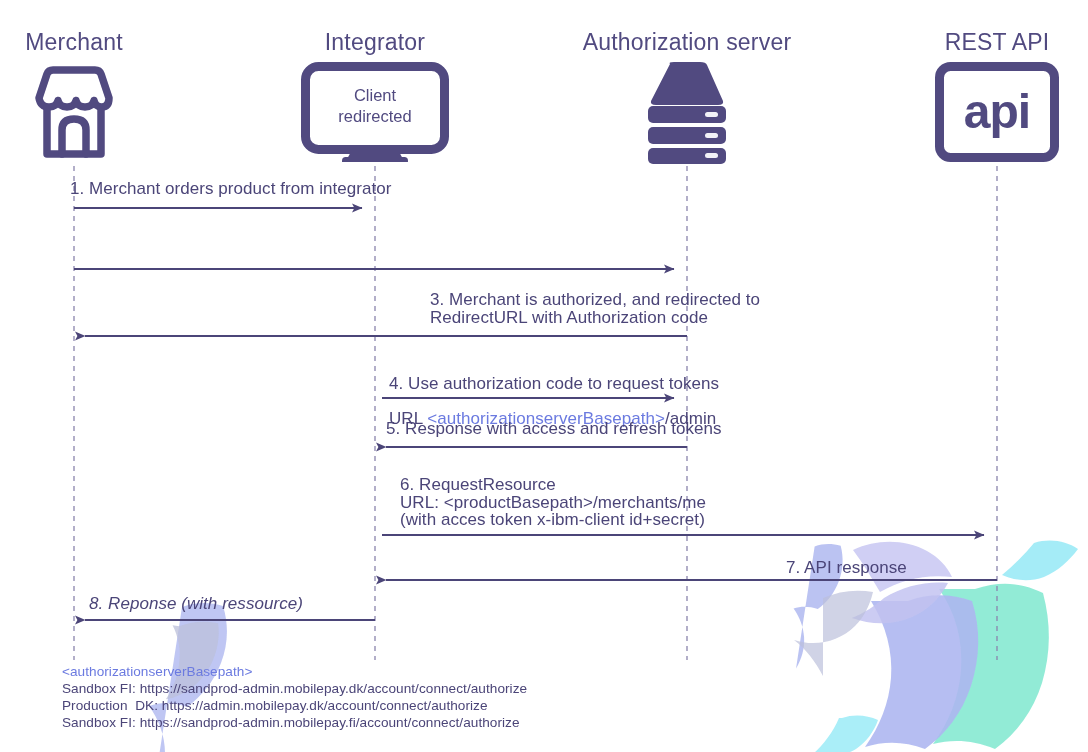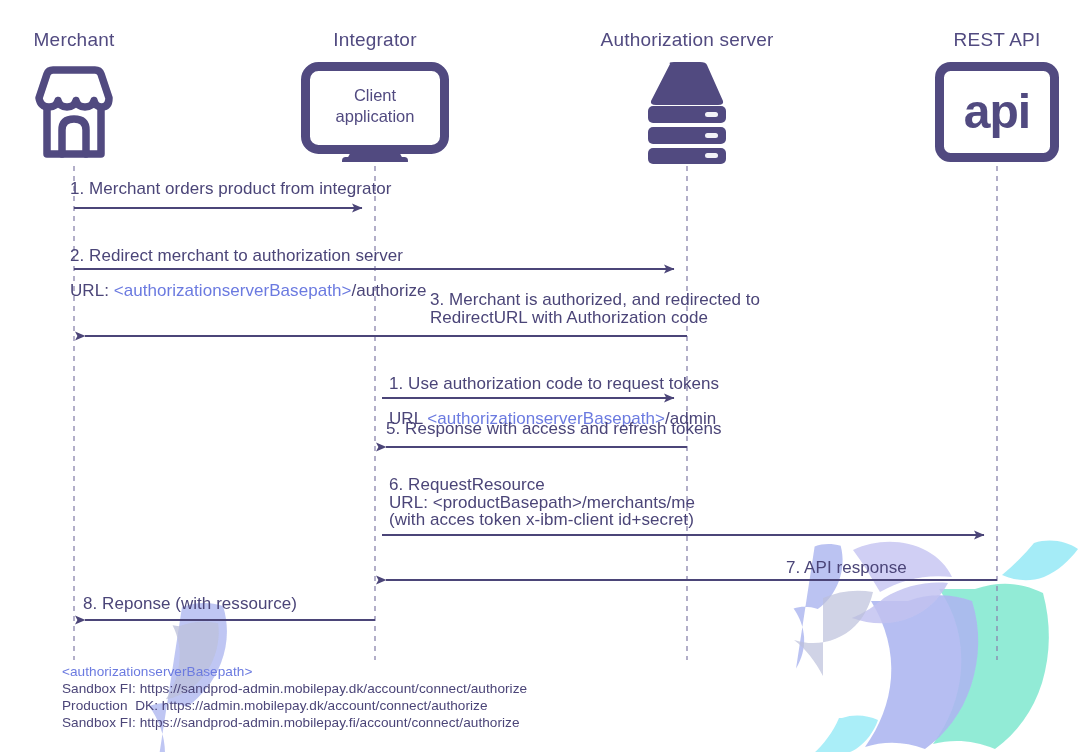--- a/index.html
+++ b/index.html
@@ -24,21 +24,21 @@
     top: 0;
     width: 1088px;
     height: 752px;
   }
   #decor { z-index: 0; }
   #diagram { z-index: 2; }
 
   .hdr-label {
     position: absolute;
     z-index: 3;
-    font-size: 19px;
+    font-size: 23px;
     color: #514a80;
     letter-spacing: 0.2px;
     white-space: nowrap;
     transform: translateX(-50%);
   }
   .icon-wrap {
     position: absolute;
     z-index: 3;
     transform: translateX(-50%);
   }
@@ -147,21 +147,21 @@
     </svg>
   </div>
 
   <div class="icon-wrap" style="left:375px; top:62px; width:150px; height:100px;">
     <svg viewBox="0 0 150 100" width="150" height="100">
       <rect x="5.5" y="4.5" width="139" height="83" rx="13" ry="13" fill="#ffffff" stroke="#514a80" stroke-width="9"></rect>
       <path d="M52 88 L47 97 L103 97 L98 88 Z" fill="#514a80"></path>
       <rect x="42" y="95" width="66" height="7.5" rx="3.7" fill="#514a80"></rect>
     </svg>
     <div class="client-app-text" style="top:44px;">Client
-application</div>
+redirected</div>
   </div>
 
   <div class="icon-wrap" style="left:687px; top:60px; width:88px; height:104px;">
     <svg viewBox="0 0 88 104" width="88" height="104">
       <path d="M27 3 Q25 1 31 1 L57 1 Q63 1 64 4 L80 40 Q81 44 75 44 L13 44 Q7 44 8 40 Z" fill="#514a80" transform="translate(0,1)"></path>
       <rect x="5" y="46" width="78" height="17" rx="5" fill="#514a80"></rect>
       <rect x="5" y="67" width="78" height="17" rx="5" fill="#514a80"></rect>
       <rect x="5" y="88" width="78" height="16" rx="5" fill="#514a80"></rect>
       <rect x="62" y="52" width="13" height="5" rx="2.5" fill="#f2f2f7"></rect>
       <rect x="62" y="73" width="13" height="5" rx="2.5" fill="#f2f2f7"></rect>
@@ -171,42 +171,38 @@
 
   <div class="icon-wrap" style="left:997px; top:62px; width:126px; height:96px;">
     <svg viewBox="0 0 126 100" width="126" height="100">
       <rect x="5.5" y="4.5" width="115" height="91" rx="11" ry="11" fill="#ffffff" stroke="#514a80" stroke-width="9"></rect>
       <text x="63" y="66" text-anchor="middle" font-family="'Liberation Sans', sans-serif" font-size="48" font-weight="bold" fill="#514a80" letter-spacing="-1">api</text>
     </svg>
   </div>
 
   <div class="msg" style="left:70px; top:180px;">1. Merchant orders product from integrator</div>
 
-  <div class="msg" style="left:70px; top:229px;">
-    <div>2. Redirect merchant to authorization server</div>
-    <div><span>URL: </span><span class="mono-url">&lt;authorizationserverBasepath&gt;</span><span>/authorize</span></div>
-  </div>
 
   <div class="msg" style="left:382px; top:291px;margin-left:48px;">3. Merchant is authorized, and redirected to
 RedirectURL with Authorization code</div>
 
   <div class="msg" style="left:389px; top:357px;">
-    <div>1. Use authorization code to request tokens</div>
+    <div>4. Use authorization code to request tokens</div>
     <div><span>URL </span><span class="mono-url">&lt;authorizationserverBasepath&gt;</span><span>/admin</span></div>
   </div>
 
   <div class="msg" style="left:386px; top:420px;">5. Response with access and refresh tokens</div>
 
-  <div class="msg" style="left:389px; top:476px;">6. RequestResource
+  <div class="msg" style="left:400px; top:476px;">6. RequestResource
 URL: &lt;productBasepath&gt;/merchants/me
 (with acces token x-ibm-client id+secret)</div>
 
   <div class="msg right" style="left:786px; top:559px; width:200px;">7. API response</div>
 
-  <div class="msg" style="left:83px; top:595px;">8. Reponse (with ressource)</div>
+  <div class="msg" style="left:89px; top:595px;font-style:italic;">8. Reponse (with ressource)</div>
 
   <div class="footer">
     <div class="head">&lt;authorizationserverBasepath&gt;</div>
     <div>Sandbox FI: https://sandprod-admin.mobilepay.dk/account/connect/authorize</div>
     <div>Production  DK: https://admin.mobilepay.dk/account/connect/authorize</div>
     <div>Sandbox FI: https://sandprod-admin.mobilepay.fi/account/connect/authorize</div>
   </div>
 
 </div>
 

